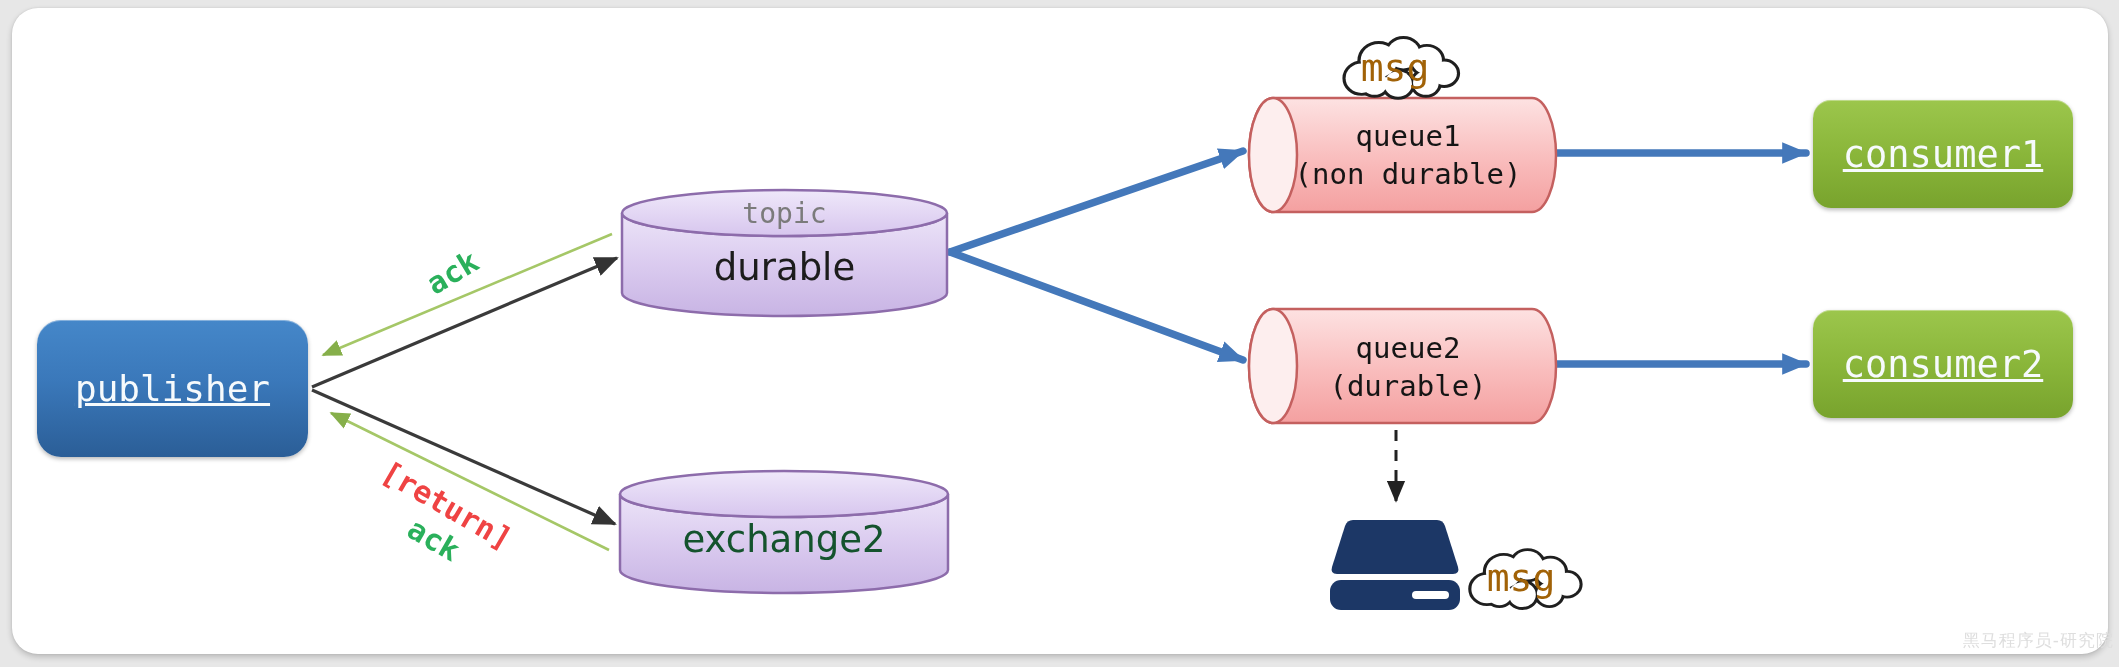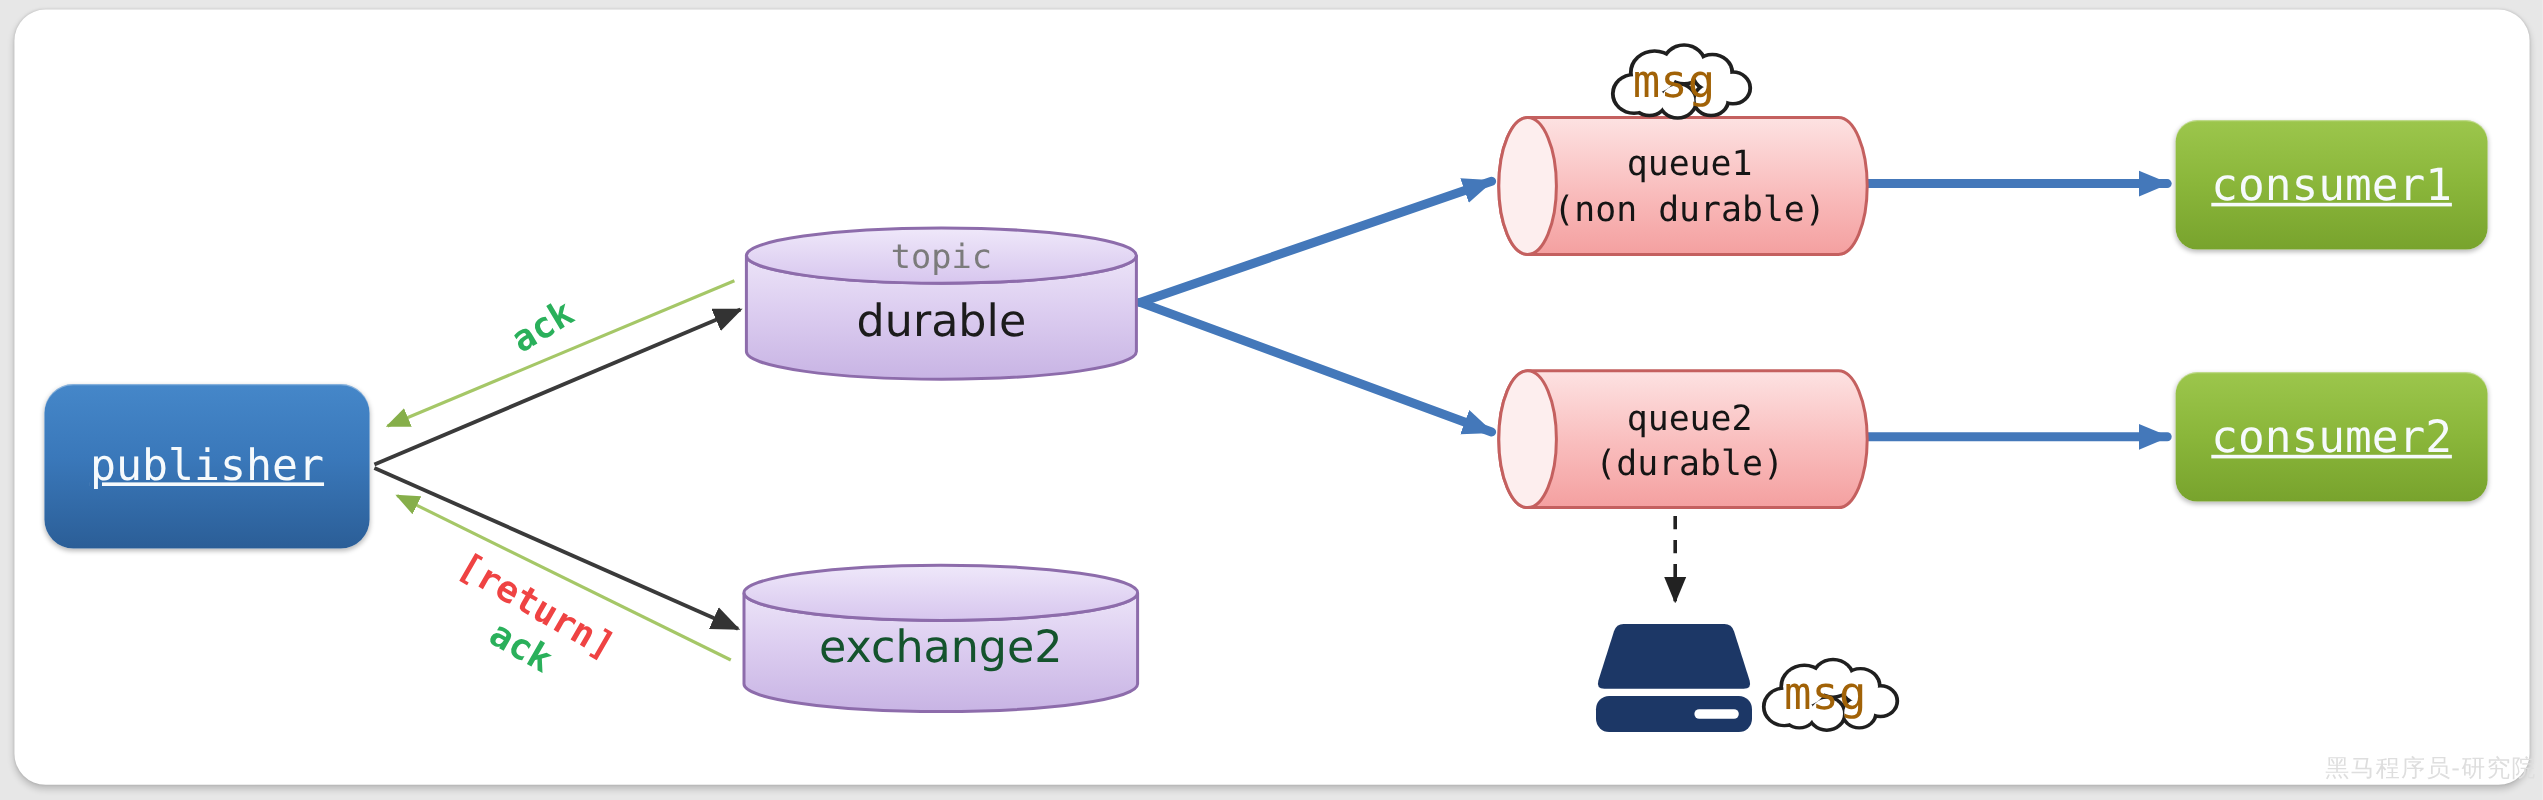--- a/index.html
+++ b/index.html
@@ -47,21 +47,21 @@
   .queue1-label{top:98px;height:114px;}
   .queue2-label{top:309px;height:116px;}
   .msg-label{font-size:38px;color:#a16207;}
   .msg1{left:1335px;top:42px;width:120px;height:52px;}
   .msg2{left:1462px;top:553px;width:118px;height:50px;}
   .edge-label{font-size:30px;font-weight:bold;}
   .ack-top{left:392px;top:252px;width:120px;height:40px;color:#2ab05b;transform:rotate(-31deg);}
   .return-lbl{left:367px;top:485px;width:160px;height:40px;color:#ef4343;transform:rotate(30deg);}
   .ack-bottom{left:374px;top:519px;width:120px;height:40px;color:#2ab05b;transform:rotate(30deg);}
   .watermark{
-    left:1896px;top:622px;width:218px;height:36px;font-size:20px;color:#dedede;
+    left:1896px;top:622px;width:218px;height:36px;font-size:17px;color:#dedede;
     font-family:"DejaVu Sans","Liberation Sans",sans-serif;justify-content:flex-end;
     letter-spacing:1px;
   }
 </style>
 </head>
 <body>
 
 <div class="stage">
 
   <div class="panel"></div>

